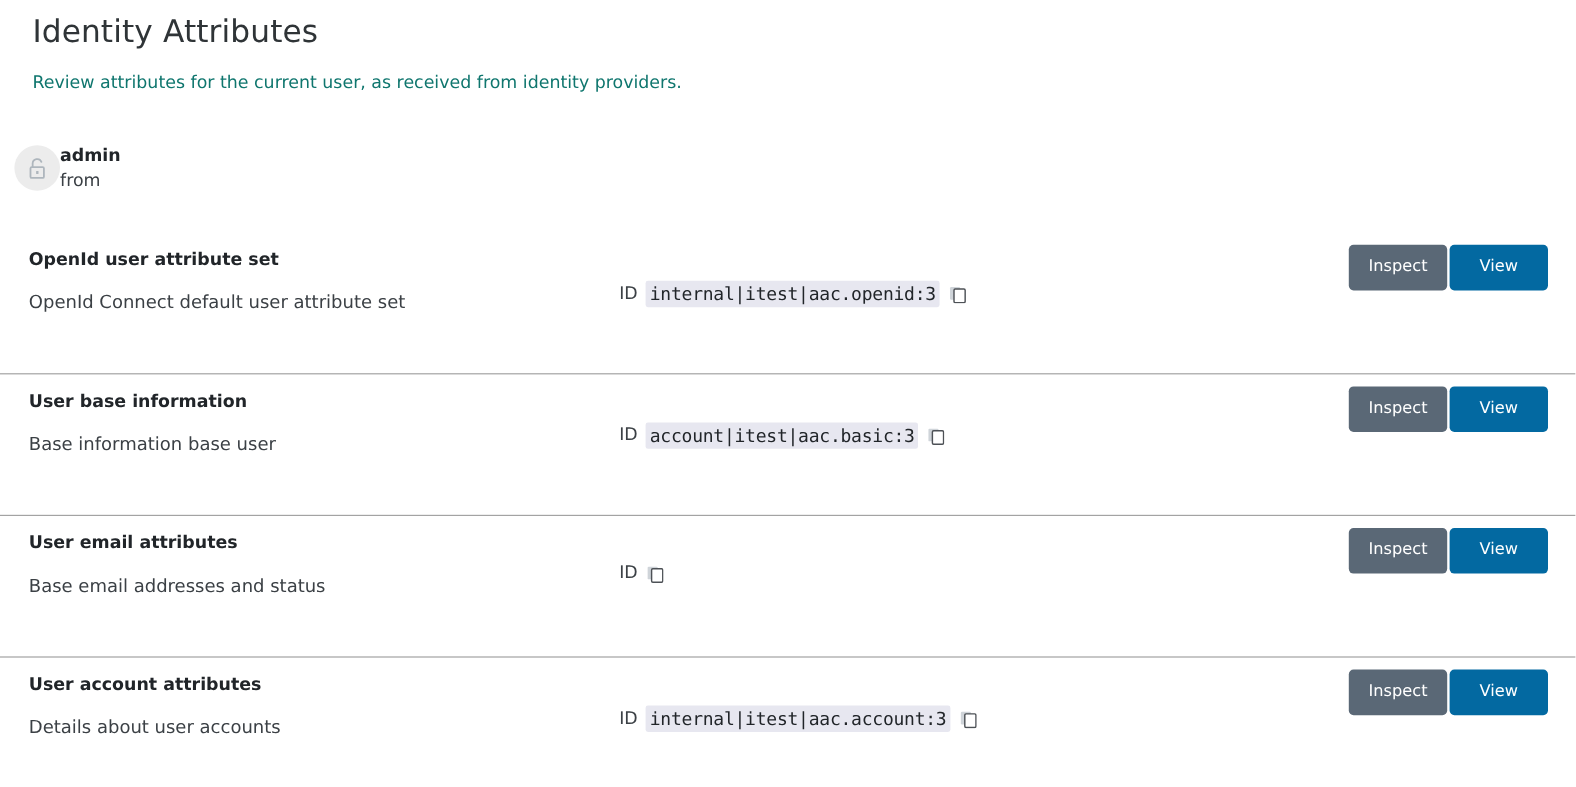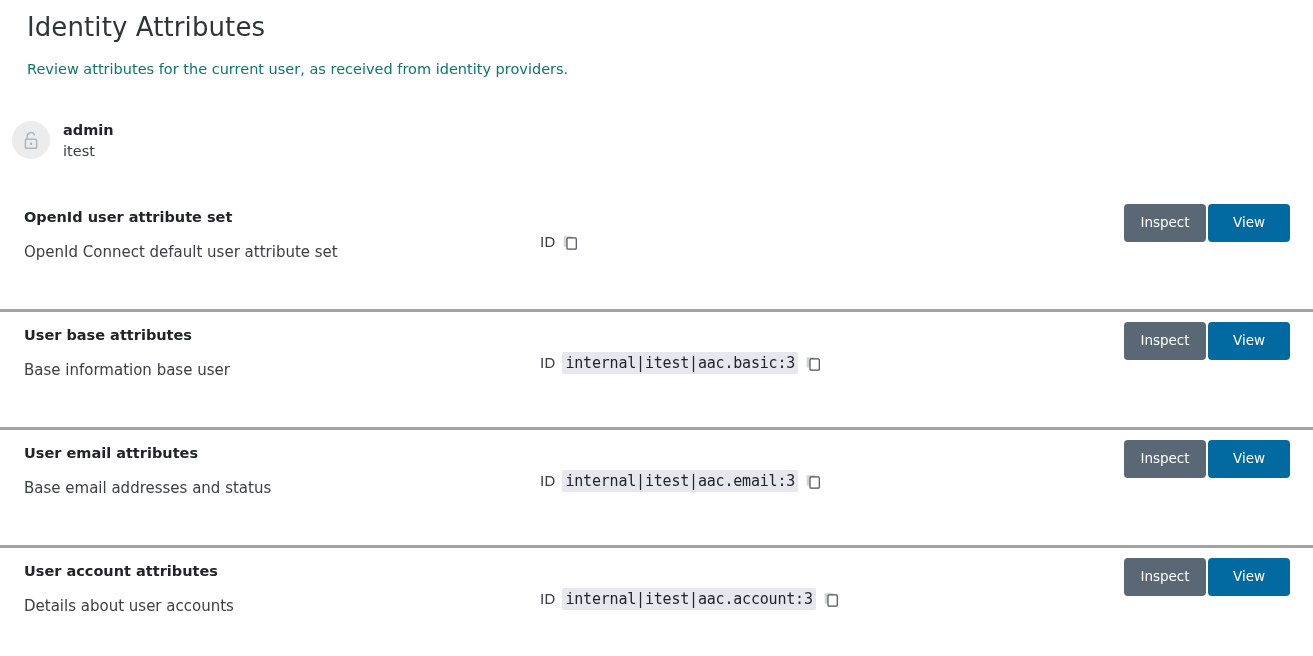--- a/index.html
+++ b/index.html
@@ -41,21 +41,20 @@
     font-weight: 400;
     line-height: 20px;
     color: #0f766e;
     margin: 15px 0 0 0;
   }
 
   
   .user-block {
     display: flex;
     align-items: flex-start;
-    gap: 13px;
     margin: 42px 0 0 0;
     padding: 0 12px;
   }
   .avatar {
     width: 38px;
     height: 38px;
     border-radius: 50%;
     background: #ececec;
     display: flex;
     align-items: center;
@@ -78,21 +77,21 @@
   }
 
   
   .attr-list {
     margin-top: 34px;
   }
   .attr-row {
     position: relative;
     min-height: 118px;
     padding: 0 12px;
-    border-bottom: 3px solid #a3a3a3;
+    border-bottom: 1px solid #a3a3a3;
   }
   .attr-row:last-child { border-bottom: none; }
 
   .attr-title {
     position: absolute;
     left: 24px;
     top: 14px;
     font-size: 14.5px;
     font-weight: 700;
     line-height: 18px;
@@ -103,21 +102,21 @@
     left: 24px;
     top: 48px;
     font-size: 15px;
     font-weight: 400;
     line-height: 20px;
     color: #3b4045;
   }
 
   .attr-id {
     position: absolute;
-    left: 540px;
+    left: 516px;
     top: 40px;
     display: flex;
     align-items: center;
     gap: 7px;
     white-space: nowrap;
   }
   .id-label {
     font-size: 14.5px;
     color: #3b4045;
     font-weight: 400;
@@ -185,73 +184,73 @@
       <span>
         <svg width="16" height="19" viewBox="0 0 16 19" fill="none" xmlns="http://www.w3.org/2000/svg">
           <path d="M4.2 8.2V5.3a3.8 3.8 0 0 1 7.3-1.4" stroke="#aeb6bd" stroke-width="1.5" fill="none" stroke-linecap="round"></path>
           <rect x="2.4" y="8.2" width="11.2" height="9.1" rx="1.1" stroke="#aeb6bd" stroke-width="1.5" fill="none"></rect>
           <rect x="7.1" y="11.4" width="2.0" height="2.6" rx="0.5" fill="#aeb6bd"></rect>
         </svg>
       </span>
     </div>
     <div class="user-meta">
       <div class="user-name">admin</div>
-      <div class="user-realm">itest</div>
+      <div class="user-realm">from</div>
     </div>
   </div>
 
   <div class="attr-list">
 
     <div class="attr-row">
       <div class="attr-title">OpenId user attribute set</div>
       <div class="attr-desc">OpenId Connect default user attribute set</div>
       <div class="attr-id">
         <span class="id-label">ID</span>
-        <button class="copy-btn">
-          <span>
-            <svg width="14" height="15" viewBox="0 0 14 15" xmlns="http://www.w3.org/2000/svg">
-              <rect x="0.7" y="1.2" width="8.4" height="10.6" rx="1" fill="#cfd4d9"></rect>
-              <rect x="4.0" y="2.9" width="9.3" height="11.3" rx="1" fill="#ffffff" stroke="#4d5156" stroke-width="1.2"></rect>
-            </svg>
-          </span>
-        </button>
-      </div>
-      <div class="attr-actions">
-        <button class="btn btn-inspect">Inspect</button>
-        <button class="btn btn-view">View</button>
-      </div>
-    </div>
-
-    <div class="attr-row">
-      <div class="attr-title">User base attributes</div>
+        <code class="id-code">internal|itest|aac.openid:3</code>
+        <button class="copy-btn">
+          <span>
+            <svg width="14" height="15" viewBox="0 0 14 15" xmlns="http://www.w3.org/2000/svg">
+              <rect x="0.7" y="1.2" width="8.4" height="10.6" rx="1" fill="#cfd4d9"></rect>
+              <rect x="4.0" y="2.9" width="9.3" height="11.3" rx="1" fill="#ffffff" stroke="#4d5156" stroke-width="1.2"></rect>
+            </svg>
+          </span>
+        </button>
+      </div>
+      <div class="attr-actions">
+        <button class="btn btn-inspect">Inspect</button>
+        <button class="btn btn-view">View</button>
+      </div>
+    </div>
+
+    <div class="attr-row">
+      <div class="attr-title">User base information</div>
       <div class="attr-desc">Base information base user</div>
       <div class="attr-id">
         <span class="id-label">ID</span>
-        <code class="id-code">internal|itest|aac.basic:3</code>
+        <code class="id-code">account|itest|aac.basic:3</code>
         <button class="copy-btn">
           <span>
             <svg width="14" height="15" viewBox="0 0 14 15" xmlns="http://www.w3.org/2000/svg">
               <rect x="0.7" y="1.2" width="8.4" height="10.6" rx="1" fill="#cfd4d9"></rect>
               <rect x="4.0" y="2.9" width="9.3" height="11.3" rx="1" fill="#ffffff" stroke="#4d5156" stroke-width="1.2"></rect>
             </svg>
           </span>
         </button>
       </div>
       <div class="attr-actions">
         <button class="btn btn-inspect">Inspect</button>
         <button class="btn btn-view">View</button>
       </div>
     </div>
 
     <div class="attr-row">
       <div class="attr-title">User email attributes</div>
       <div class="attr-desc">Base email addresses and status</div>
       <div class="attr-id">
         <span class="id-label">ID</span>
-        <code class="id-code">internal|itest|aac.email:3</code>
         <button class="copy-btn">
           <span>
             <svg width="14" height="15" viewBox="0 0 14 15" xmlns="http://www.w3.org/2000/svg">
               <rect x="0.7" y="1.2" width="8.4" height="10.6" rx="1" fill="#cfd4d9"></rect>
               <rect x="4.0" y="2.9" width="9.3" height="11.3" rx="1" fill="#ffffff" stroke="#4d5156" stroke-width="1.2"></rect>
             </svg>
           </span>
         </button>
       </div>
       <div class="attr-actions">

